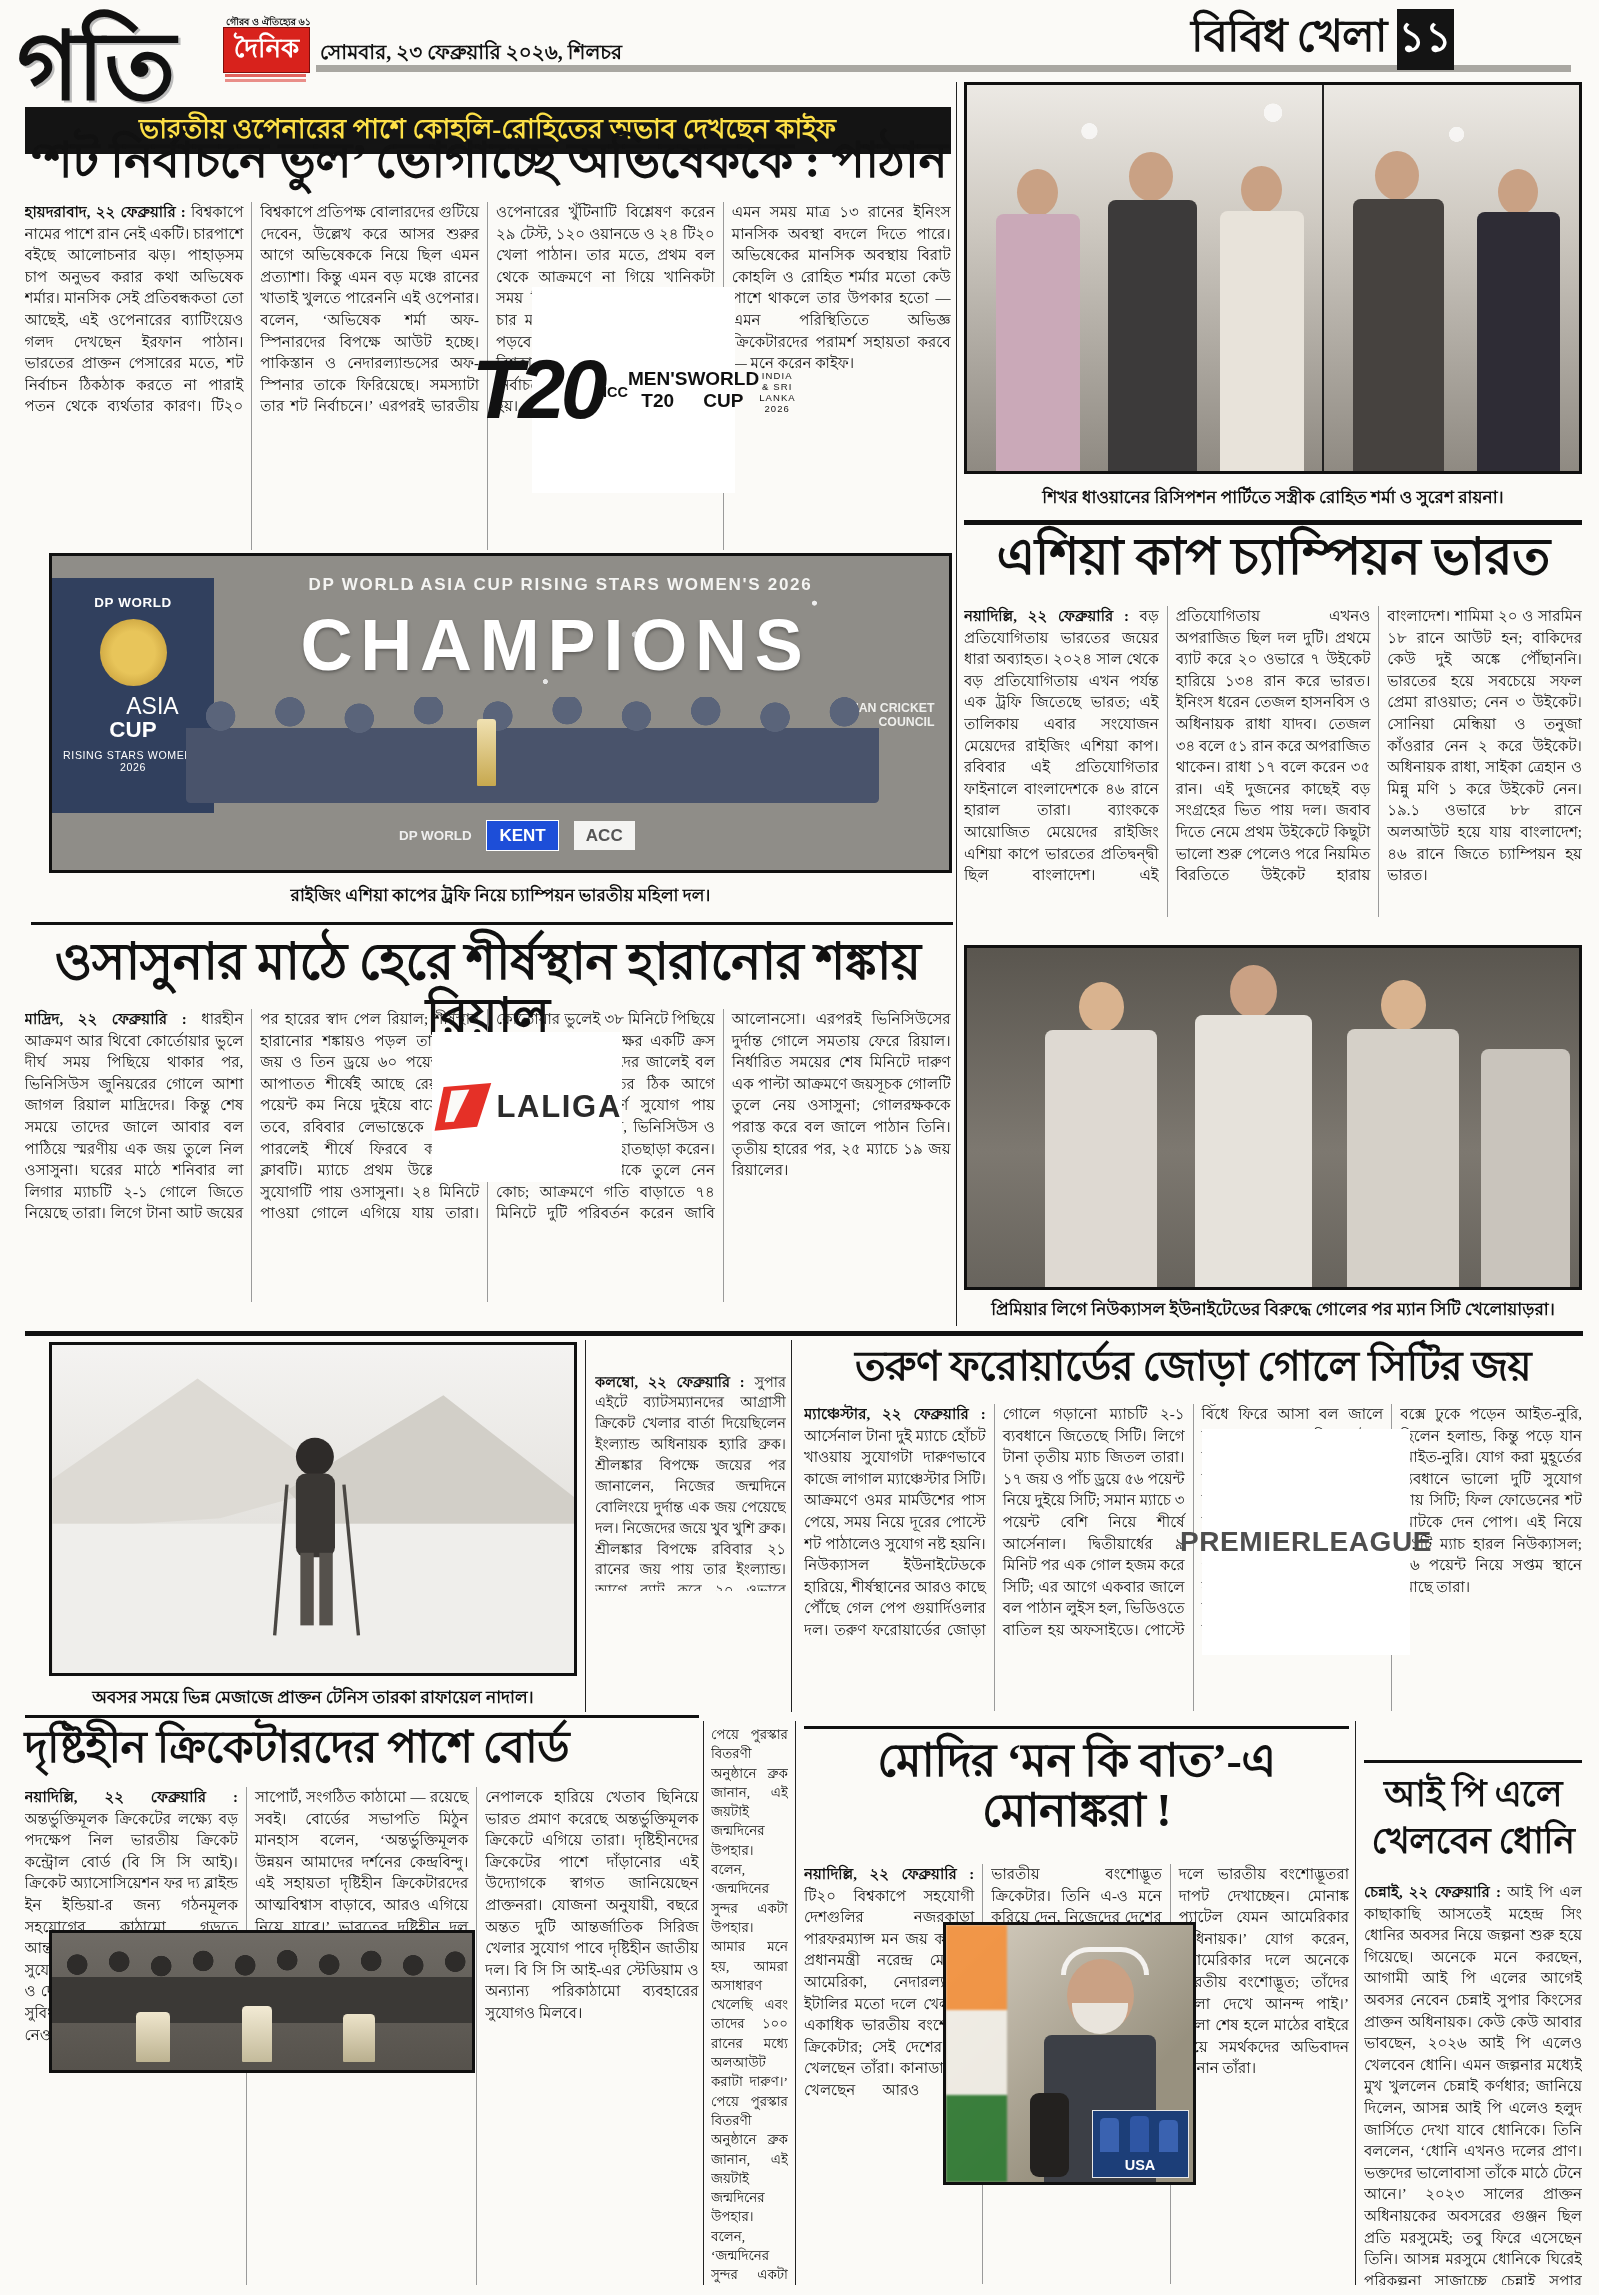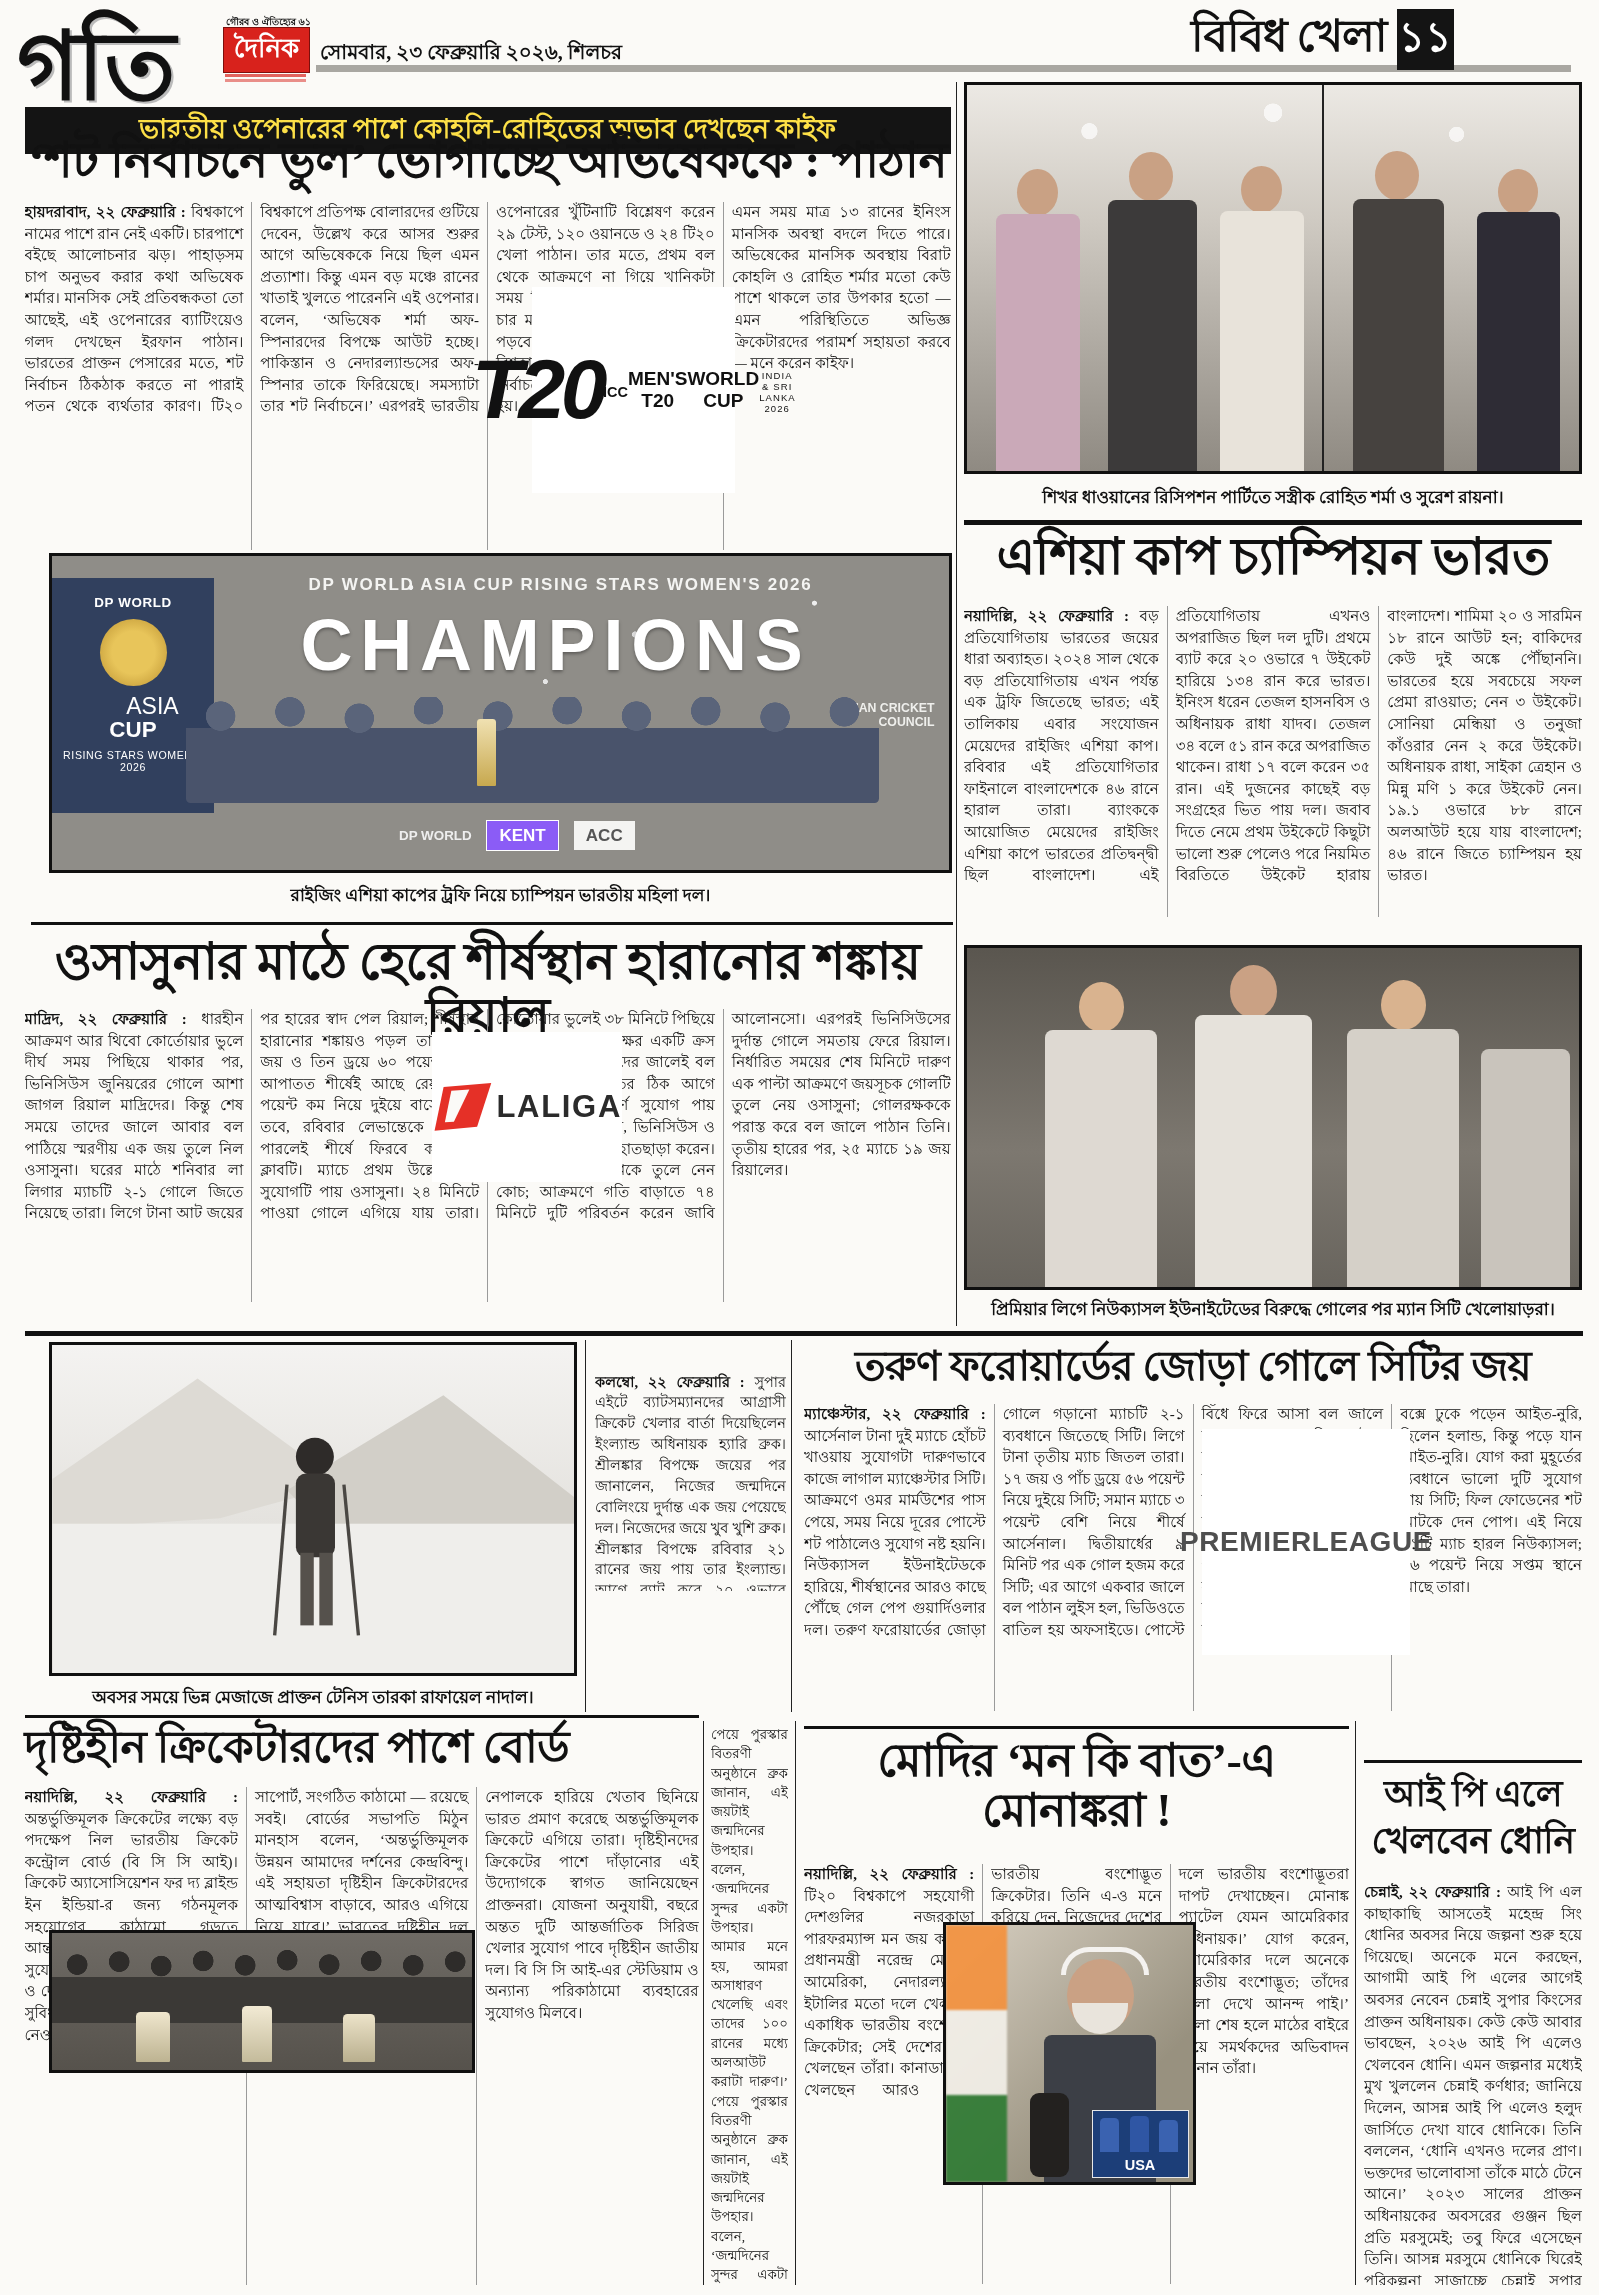--- a/index.html
+++ b/index.html
@@ -103,21 +103,21 @@
       radial-gradient(circle at 5% 18%,#5a647a 0 14.5px,transparent 15px),radial-gradient(circle at 15% 14%,#5a647a 0 14.5px,transparent 15px),
       radial-gradient(circle at 25% 20%,#5a647a 0 14.5px,transparent 15px),radial-gradient(circle at 35% 12%,#5a647a 0 14.5px,transparent 15px),
       radial-gradient(circle at 45% 18%,#5a647a 0 14.5px,transparent 15px),radial-gradient(circle at 55% 12%,#5a647a 0 14.5px,transparent 15px),
       radial-gradient(circle at 65% 18%,#5a647a 0 14.5px,transparent 15px),radial-gradient(circle at 75% 13%,#5a647a 0 14.5px,transparent 15px),
       radial-gradient(circle at 85% 19%,#5a647a 0 14.5px,transparent 15px),radial-gradient(circle at 95% 14%,#5a647a 0 14.5px,transparent 15px),
       linear-gradient(transparent 0 31px,#49536b 31px 100%);border-radius:4.5px;"></div>
     <div class="abs" style="left:425px;bottom:84px;width:19px;height:67px;background:linear-gradient(#f0e1b2,#c7a84e);border-radius:3.4px 3.4px 1.1px 1.1px;"></div>
 
     <div class="abs sans" style="left:347px;bottom:19px;display:flex;gap:14.5px;align-items:center;">
       <div style="color:#eee;font-size:13.4px;font-weight:bold;">DP WORLD</div>
-      <div style="background:#8b5cf6;color:#fff;font-size:17px;font-weight:bold;padding:4.5px 12.3px;border:1.7px solid #fff;">KENT</div>
+      <div style="background:#1d4ed8;color:#fff;font-size:17px;font-weight:bold;padding:4.5px 12.3px;border:1.7px solid #fff;">KENT</div>
       <div style="background:#f4f4f2;color:#555;font-size:17px;font-weight:bold;padding:4.5px 12.3px;">ACC</div>
     </div>
   </div>
   <div class="abs caption" style="left:49px;top:882px;width:903px;">রাইজিং এশিয়া কাপের ট্রফি নিয়ে চ্যাম্পিয়ন ভারতীয় মহিলা দল।</div>
   <div class="abs rule" style="left:31px;top:922px;width:922px;height:3.4px;"></div>
 
   <div class="abs hl center" style="left:24.6px;top:935px;width:926px;font-size:51px;">ওসাসুনার মাঠে হেরে শীর্ষস্থান হারানোর শঙ্কায় রিয়াল</div>
   <div class="abs body-col c4" style="left:24.6px;top:1009px;width:926px;height:293px;">
     <span class="dl">মাদ্রিদ, ২২ ফেব্রুয়ারি :</span>
     <span> ধারহীন আক্রমণ আর থিবো কোর্তোয়ার ভুলে দীর্ঘ সময় পিছিয়ে থাকার পর, ভিনিসিউস জুনিয়রের গোলে আশা জাগল রিয়াল মাদ্রিদের। কিন্তু শেষ সময়ে তাদের জালে আবার বল পাঠিয়ে স্মরণীয় এক জয় তুলে নিল ওসাসুনা। ঘরের মাঠে শনিবার লা লিগার ম্যাচটি ২-১ গোলে জিতে নিয়েছে তারা। লিগে টানা আট জয়ের পর হারের স্বাদ পেল রিয়াল; শীর্ষস্থান হারানোর শঙ্কায়ও পড়ল তারা। ১৩ জয় ও তিন ড্রয়ে ৬০ পয়েন্ট নিয়ে আপাতত শীর্ষেই আছে রেয়াল। ৩ পয়েন্ট কম নিয়ে দুইয়ে বার্সেলোনা। তবে, রবিবার লেভান্তেকে হারাতে পারলেই শীর্ষে ফিরবে কাতালান ক্লাবটি। ম্যাচে প্রথম উল্লেখযোগ্য সুযোগটি পায় ওসাসুনা। ২৪ মিনিটে পাওয়া গোলে এগিয়ে যায় তারা। কোর্তোয়ার ভুলেই ৩৮ মিনিটে পিছিয়ে পড়ে রিয়াল; প্রতিপক্ষের একটি ক্রস ঠেকাতে গিয়ে নিজেদের জালেই বল পাঠান তিনি। বিরতির ঠিক আগে সমতায় ফেরার সুবর্ণ সুযোগ পায় রিয়াল; কিন্তু এমবাপ্পে, ভিনিসিউস ও বেলিংহ্যামরা সুযোগ হাতছাড়া করেন। ৭০ মিনিটে এমবাপ্পেকে তুলে নেন কোচ; আক্রমণে গতি বাড়াতে ৭৪ মিনিটে দুটি পরিবর্তন করেন জাবি আলোনসো। এরপরই ভিনিসিউসের দুর্দান্ত গোলে সমতায় ফেরে রিয়াল। নির্ধারিত সময়ের শেষ মিনিটে দারুণ এক পাল্টা আক্রমণে জয়সূচক গোলটি তুলে নেয় ওসাসুনা; গোলরক্ষককে পরাস্ত করে বল জালে পাঠান তিনি। তৃতীয় হারের পর, ২৫ ম্যাচে ১৯ জয় রিয়ালের।</span>

